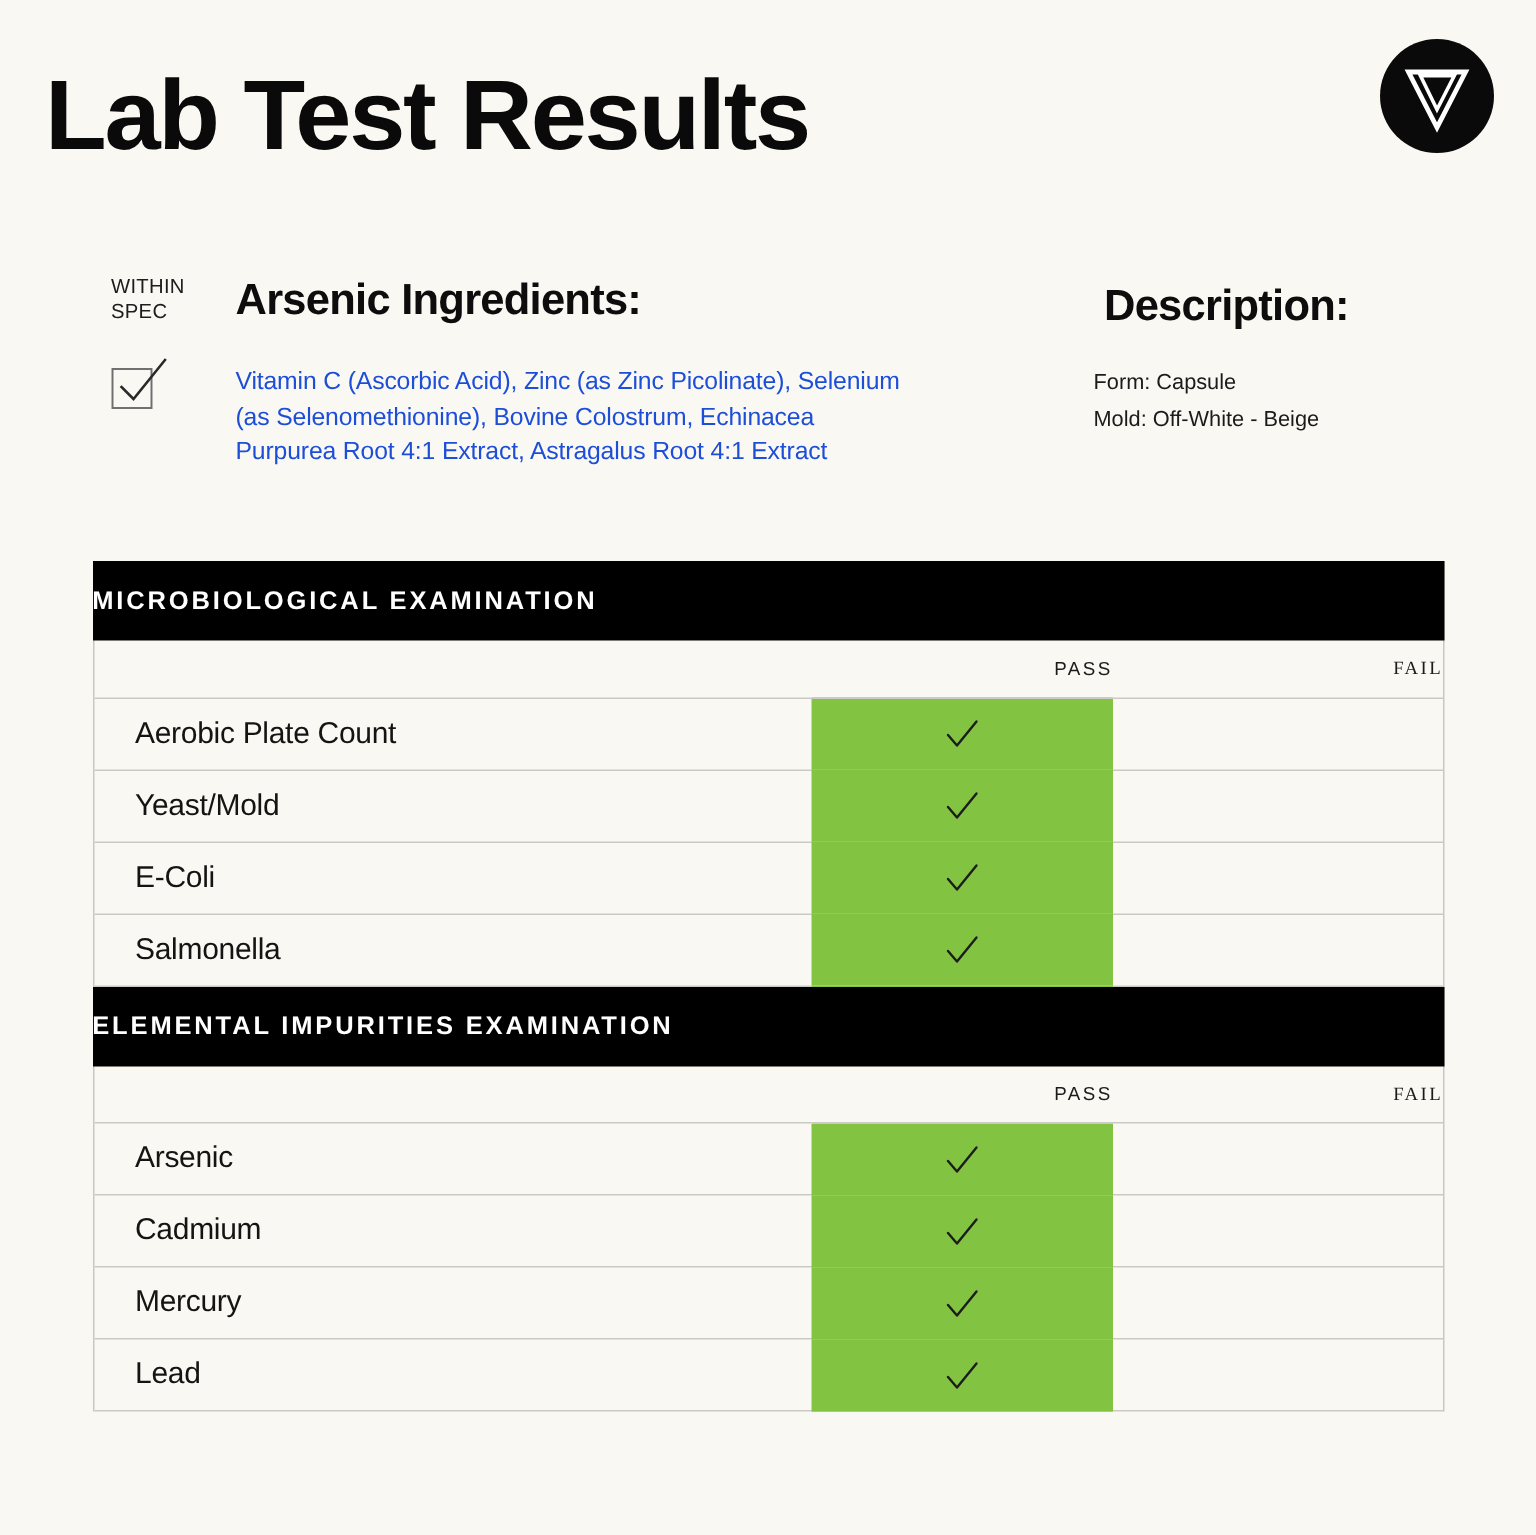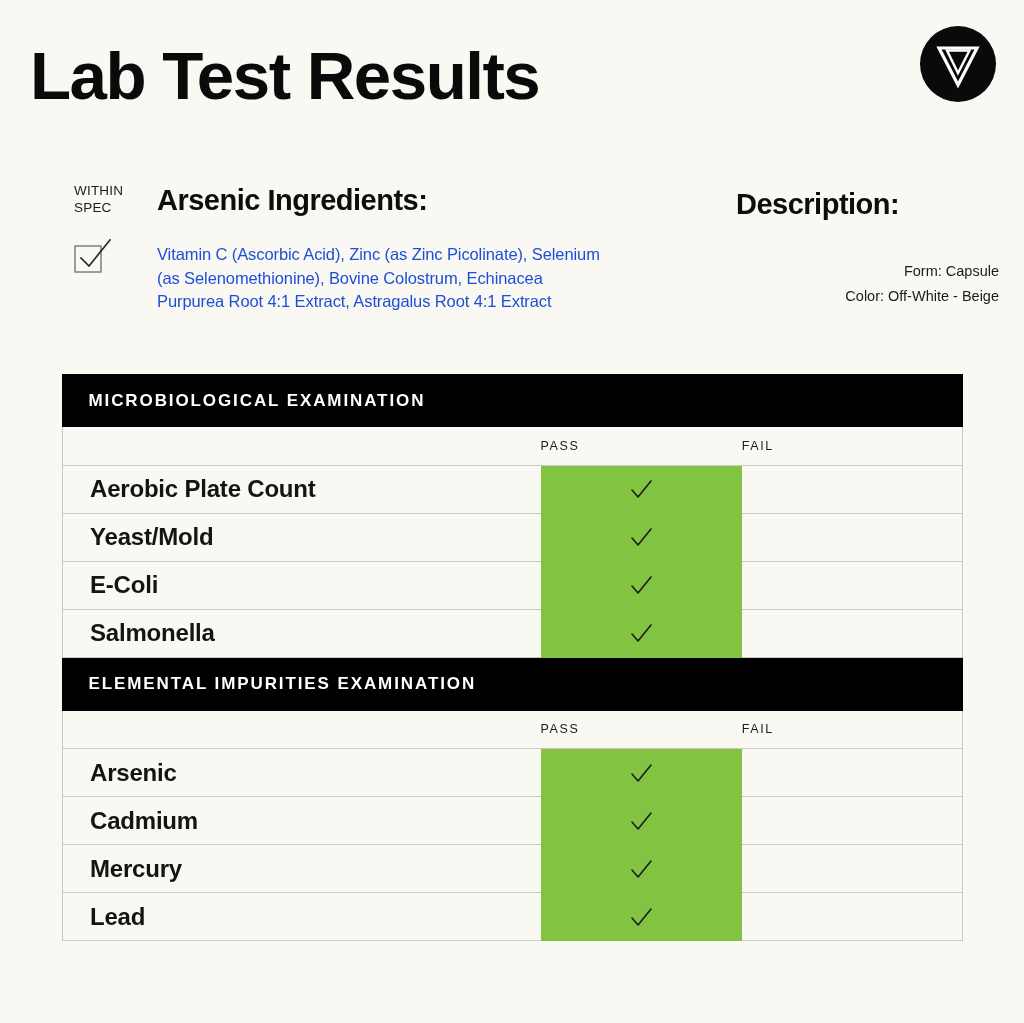--- a/index.html
+++ b/index.html
@@ -87,46 +87,44 @@
   .description-heading {
     position: absolute;
     left: 726px;
     top: 188px;
     margin-left: 10px;
   }
 
   .description-list {
     position: absolute;
     left: 729px;
-    top: 259px;
+    top: 243px;
     width: 270px;
     font-size: 14.5px;
     line-height: 25px;
     color: #1b1b1b;
-    text-align: right;
   }
 
   
   .results-table {
     position: absolute;
     left: 62px;
     top: 374px;
     width: 901px;
     border-left: 1.5px solid #c9c7c1;
     border-right: 1.5px solid #c9c7c1;
     box-sizing: border-box;
   }
 
   .section-bar {
     background: #000000;
     color: #ffffff;
     height: 53px;
     display: flex;
     align-items: center;
-    padding-left: 27px;
     box-sizing: border-box;
     font-size: 17px;
     font-weight: 700;
     letter-spacing: 1.9px;
     margin-left: -1.5px;
     margin-right: -1.5px;
     width: 901px;
   }
 
   .table-rows {
@@ -142,42 +140,41 @@
 
   .tcell {
     display: table-cell;
     vertical-align: middle;
     border-bottom: 1.5px solid #cbc9c4;
     box-sizing: border-box;
   }
 
   .col-name  { width: 477px; }
   .col-pass  { width: 201px; }
-  .col-fail  { width: 220px; }
+  .col-fail  { width: 220px; font-family: Liberation Serif, serif; }
 
   .colhead-row .tcell {
     height: 38px;
     font-size: 12.5px;
     letter-spacing: 1.6px;
     color: #1b1b1b;
-    text-align: left;
+    text-align: right;
     border-bottom: 1.5px solid #cbc9c4;
   }
   .colhead-row .col-name { border-bottom: 1.5px solid #cbc9c4; }
 
   .data-row .tcell {
     height: 48px;
   }
 
   .data-row .col-name {
     padding-left: 27px;
-    font-size: 24px;
+    font-size: 20px;
     color: #141414;
     letter-spacing: -0.2px;
-    font-weight: bold;
   }
 
   .data-row .col-pass,
   .data-row .col-fail {
     text-align: center;
   }
 
   .cell-pass-on {
     background: #82c341;
     border-bottom: 1.5px solid #82c341;
@@ -216,21 +213,21 @@
 </div>
 
 <div class="col-heading active-ingredients-heading">Arsenic Ingredients:</div>
 
 <div class="ingredients-body">Vitamin C (Ascorbic Acid), Zinc (as Zinc Picolinate), Selenium (as Selenomethionine), Bovine Colostrum, Echinacea Purpurea Root 4:1 Extract, Astragalus Root 4:1 Extract</div>
 
 <div class="col-heading description-heading">Description:</div>
 
 <div class="description-list">
   <div>Form: Capsule</div>
-  <div>Color: Off-White - Beige</div>
+  <div>Mold: Off-White - Beige</div>
 </div>
 
 <div class="results-table">
 
   <div class="section-bar">MICROBIOLOGICAL EXAMINATION</div>
 
   <div class="table-rows">
     <div class="trow colhead-row">
       <div class="tcell col-name"></div>
       <div class="tcell col-pass">PASS</div>

